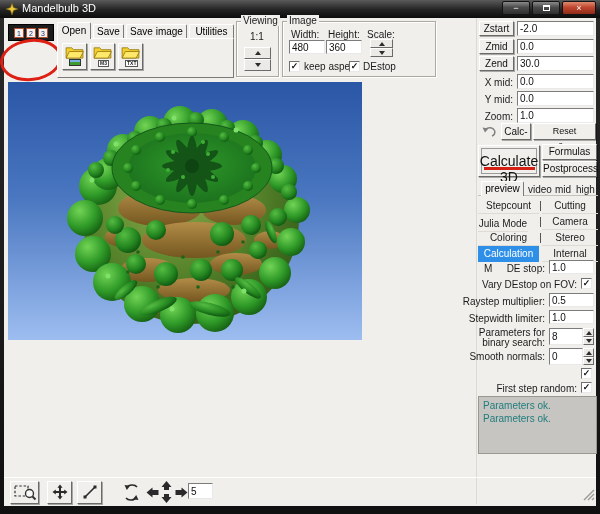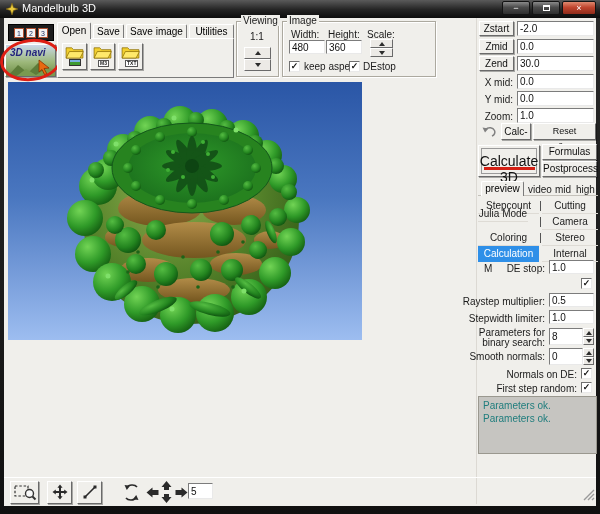--- a/index.html
+++ b/index.html
@@ -49,30 +49,20 @@
     <span class="wbtn" style="left:532px;width:28px"><span style="display:inline-block;width:7px;height:6px;border:1px solid #fff;border-top-width:2px;margin-top:3px"></span></span>
     <span class="wbtn close" style="left:562px;width:34px"><span>×</span></span>
   </div>
 
   <div class="client">
 
     <div class="film" style="left:4px;top:6px;width:46px;height:17px">
       <span class="cellf">1</span>
       <span class="cellf">2</span>
       <span class="cellf">3</span>
-    </div>
-    <div class="navbtn" style="left:1px;top:26px;width:51px;height:33px">
-      <svg class="abs" style="left:0;top:12px" width="51" height="21" viewBox="0 0 51 21">
-        <polygon points="0,21 12,8 22,16 32,6 44,14 51,10 51,21" fill="#5d7c3a"></polygon>
-        <polygon points="8,21 20,12 30,18 42,10 51,15 51,21" fill="#7a9a50"></polygon>
-      </svg>
-      <span class="navtxt">3D navi</span>
-      <svg class="abs" style="left:30px;top:14px" width="16" height="16" viewBox="0 0 16 16">
-          <path d="M3 1 L13 9 L8 9.5 L11 15 L8.5 15.5 L6 10.5 L3 13z" fill="#e86a10" stroke="#8a3000" stroke-width="0.8"></path>
-        </svg>
     </div>
     <div class="ann" style="left:-4px;top:21px;width:62px;height:42px;transform:rotate(-7deg)"></div>
 
     <div class="tab" style="left:53px;top:4px;width:34px;height:17px;line-height:16px;z-index:3"><span>Open</span></div>
     <div class="tab" style="left:89px;top:6px;width:31px;height:15px;line-height:14px"><span>Save</span></div>
     <div class="tab" style="left:122px;top:6px;width:61px;height:15px;line-height:14px"><span>Save image</span></div>
     <div class="tab" style="left:185px;top:6px;width:45px;height:15px;line-height:14px"><span>Utilities</span></div>
     <div class="abs" style="left:53px;top:20px;width:177px;height:40px;background:#f0efeb;border:1px solid #7a7a7a;border-top-color:#fff;border-left-color:#fff;z-index:2"></div>
 
     <div class="btn" style="left:58px;top:25px;width:25px;height:27px;z-index:4">
@@ -293,32 +283,33 @@
 
     <div class="tab" style="left:477px;top:163px;width:43px;height:15px;line-height:14px;z-index:2"><span>preview</span></div>
     <span class="lbl" style="left:524px;top:166px">video</span>
     <span class="lbl" style="left:551px;top:166px">mid</span>
     <span class="lbl" style="left:572px;top:166px">high</span>
     <div class="abs" style="left:474px;top:177px;width:120px;height:1px;background:#c4c1ba"></div>
 
     <div class="cell" style="left:474px;top:180px;width:61px;height:16px"><span>Stepcount</span></div>
     <div class="cell" style="left:538px;top:180px;width:56px;height:16px"><span>Cutting</span></div>
     <div class="vdiv" style="left:536px;top:183px;height:10px"></div>
-    <div class="cell" style="left:474px;top:188px;width:50px;height:16px"><span>Julia Mode</span></div>
+    <div class="cell" style="left:474px;top:198px;width:50px;height:16px"><span>Julia Mode</span></div>
     <div class="cell" style="left:538px;top:196px;width:56px;height:16px"><span>Camera</span></div>
     <div class="vdiv" style="left:536px;top:199px;height:10px"></div>
     <div class="cell" style="left:474px;top:212px;width:61px;height:16px"><span>Coloring</span></div>
     <div class="cell" style="left:538px;top:212px;width:56px;height:16px"><span>Stereo</span></div>
     <div class="vdiv" style="left:536px;top:215px;height:10px"></div>
     <div class="cell active" style="left:474px;top:228px;width:61px;height:16px"><span>Calculation</span></div>
     <div class="cell" style="left:538px;top:228px;width:56px;height:16px"><span>Internal</span></div>
 
     <span class="lbl" style="left:480px;top:245px">M</span>
     <span class="rl" style="left:495px;top:245px;width:46px">DE stop:</span>
     <input class="field" style="left: 545px; top: 242px; width: 45px; height: 14px;" value="1.0">
+    <span class="rl" style="left:458px;top:261px;width:115px">Vary DEstop on FOV:</span>
     <span class="chk" style="left:577px;top:260px"><span>✓</span></span>
     <span class="rl" style="left:448px;top:278px;width:93px">Raystep multiplier:</span>
     <input class="field" style="left: 545px; top: 275px; width: 45px; height: 14px;" value="0.5">
     <span class="rl" style="left:448px;top:295px;width:93px">Stepwidth limiter:</span>
     <input class="field" style="left: 545px; top: 292px; width: 45px; height: 14px;" value="1.0">
     <span class="rl" style="left:448px;top:309px;width:93px">Parameters for</span>
     <span class="rl" style="left:448px;top:319px;width:93px">binary search:</span>
     <input class="field" style="left: 545px; top: 310px; width: 34px; height: 17px;" value="8">
     <span class="spinb" style="left:579px;top:310px;width:11px;height:9px">
         <i class="tri-up"></i>
@@ -327,21 +318,20 @@
         <i class="tri-dn"></i>
       </span>
     <span class="rl" style="left:448px;top:333px;width:93px">Smooth  normals:</span>
     <input class="field" style="left: 545px; top: 330px; width: 34px; height: 17px;" value="0">
     <span class="spinb" style="left:579px;top:330px;width:11px;height:9px">
         <i class="tri-up"></i>
       </span>
     <span class="spinb" style="left:579px;top:339px;width:11px;height:8px">
         <i class="tri-dn"></i>
       </span>
-    <span class="rl" style="left:458px;top:351px;width:115px">Normals on DE:</span>
     <span class="chk" style="left:577px;top:350px"><span>✓</span></span>
     <span class="rl" style="left:458px;top:365px;width:115px">First step random:</span>
     <span class="chk" style="left:577px;top:364px"><span>✓</span></span>
 
     <div class="status-box" style="left:474px;top:378px;width:119px;height:58px">
       <div>Parameters ok.</div>
       <div>Parameters ok.</div>
     </div>
 
     <svg class="abs" style="left:579px;top:471px" width="12" height="12" viewBox="0 0 12 12">

